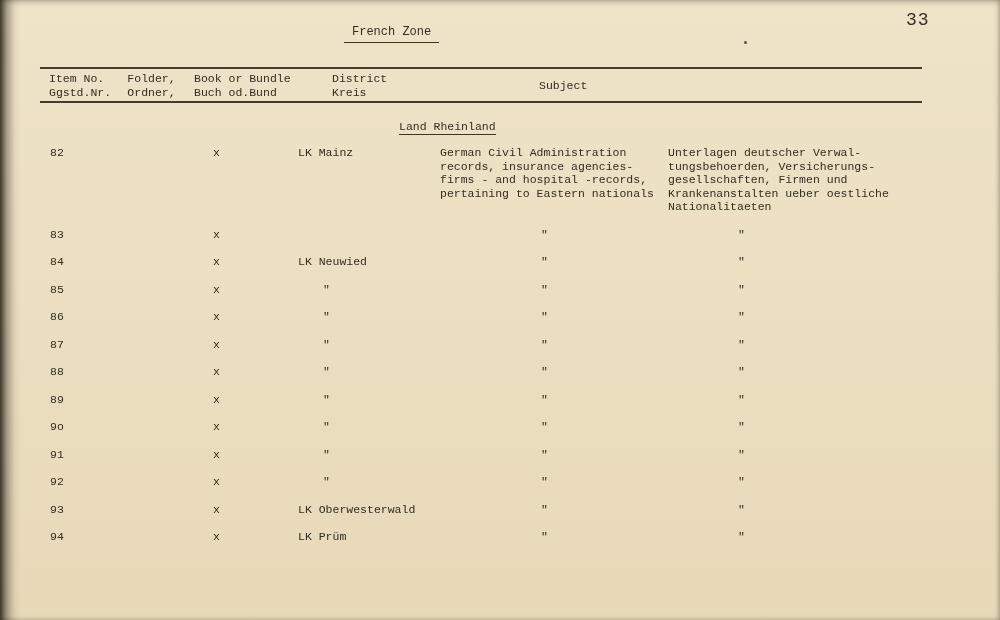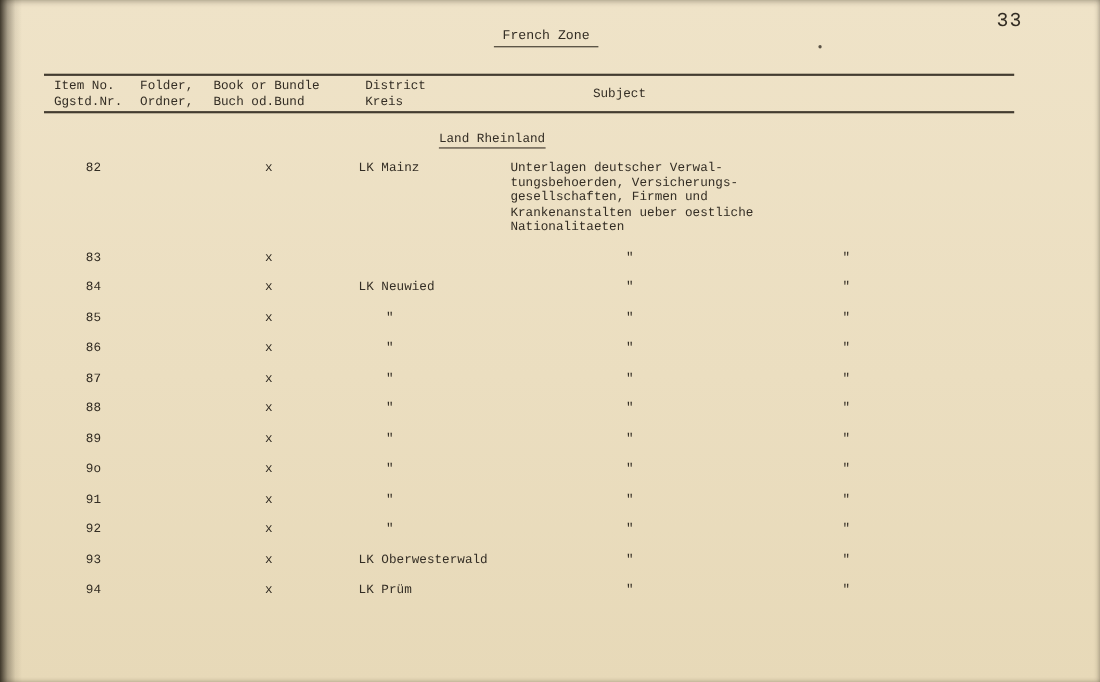--- a/index.html
+++ b/index.html
@@ -18,21 +18,21 @@
     position: absolute; left: 0; top: 0; bottom: 0; width: 20px;
     background: linear-gradient(90deg, rgba(38,32,22,0.85) 0%, rgba(38,32,22,0.35) 35%, rgba(38,32,22,0.08) 70%, rgba(38,32,22,0) 100%);
     pointer-events: none;
   }
   .page-number {
     position: absolute; top: 10px; left: 906px;
     font-size: 18px; letter-spacing: 1px;
   }
   .title-block {
     position: absolute; top: 24px; left: 344px; width: 200px;
-    text-align: right; font-size: 12px; line-height: 17px;
+    text-align: left; font-size: 12px; line-height: 17px;
   }
   .title-block .u {
     display: inline-block;
     padding: 0 8px 1px 8px;
     border-bottom: 1.4px solid #3a3329;
   }
   .rule { position: absolute; left: 40px; width: 882px; height: 2px; background: #433c30; }
   .rule.r1 { top: 67px; }
   .rule.r2 { top: 101px; }
   .thead {
@@ -47,21 +47,21 @@
   .thead .h-district { padding-left: 35px; }
   .thead .h-subject { display: flex; align-items: center; padding-left: 90px; }
   .thead .h-betreff { display: flex; align-items: center; padding-left: 68px; }
   .section-heading {
     position: absolute; top: 120px; left: 399px;
     font-size: 11.5px;
     border-bottom: 1.3px solid #3a3329;
     padding-bottom: 1px;
   }
   .tbody {
-    position: absolute; top: 146px; left: 61px; width: 885px;
+    position: absolute; top: 146px; left: 33px; width: 885px;
     font-size: 11.5px; line-height: 13.5px;
   }
   .trow {
     display: grid;
     grid-template-columns: 60px 70px 118px 152px 232px 253px;
     margin-bottom: 14px;
   }
   .c { white-space: nowrap; overflow: visible; }
   .c.item { padding-left: 17px; }
   .c.book { padding-left: 50px; }
@@ -115,20 +115,24 @@
 
   <div class="section-heading">Land Rheinland</div>
 
   <div class="tbody">
 
     <div class="trow">
       <div class="c item">82</div>
       <div class="c folder"></div>
       <div class="c book">x</div>
       <div class="c district">LK Mainz</div>
+      <div class="c subject">German Civil Administration
+records, insurance agencies-
+firms - and hospital -records,
+pertaining to Eastern nationals</div>
       <div class="c betreff">Unterlagen deutscher Verwal-
 tungsbehoerden, Versicherungs-
 gesellschaften, Firmen und
 Krankenanstalten ueber oestliche
 Nationalitaeten</div>
     </div>
 
     <div class="trow">
       <div class="c item">83</div>
       <div class="c folder"></div>

